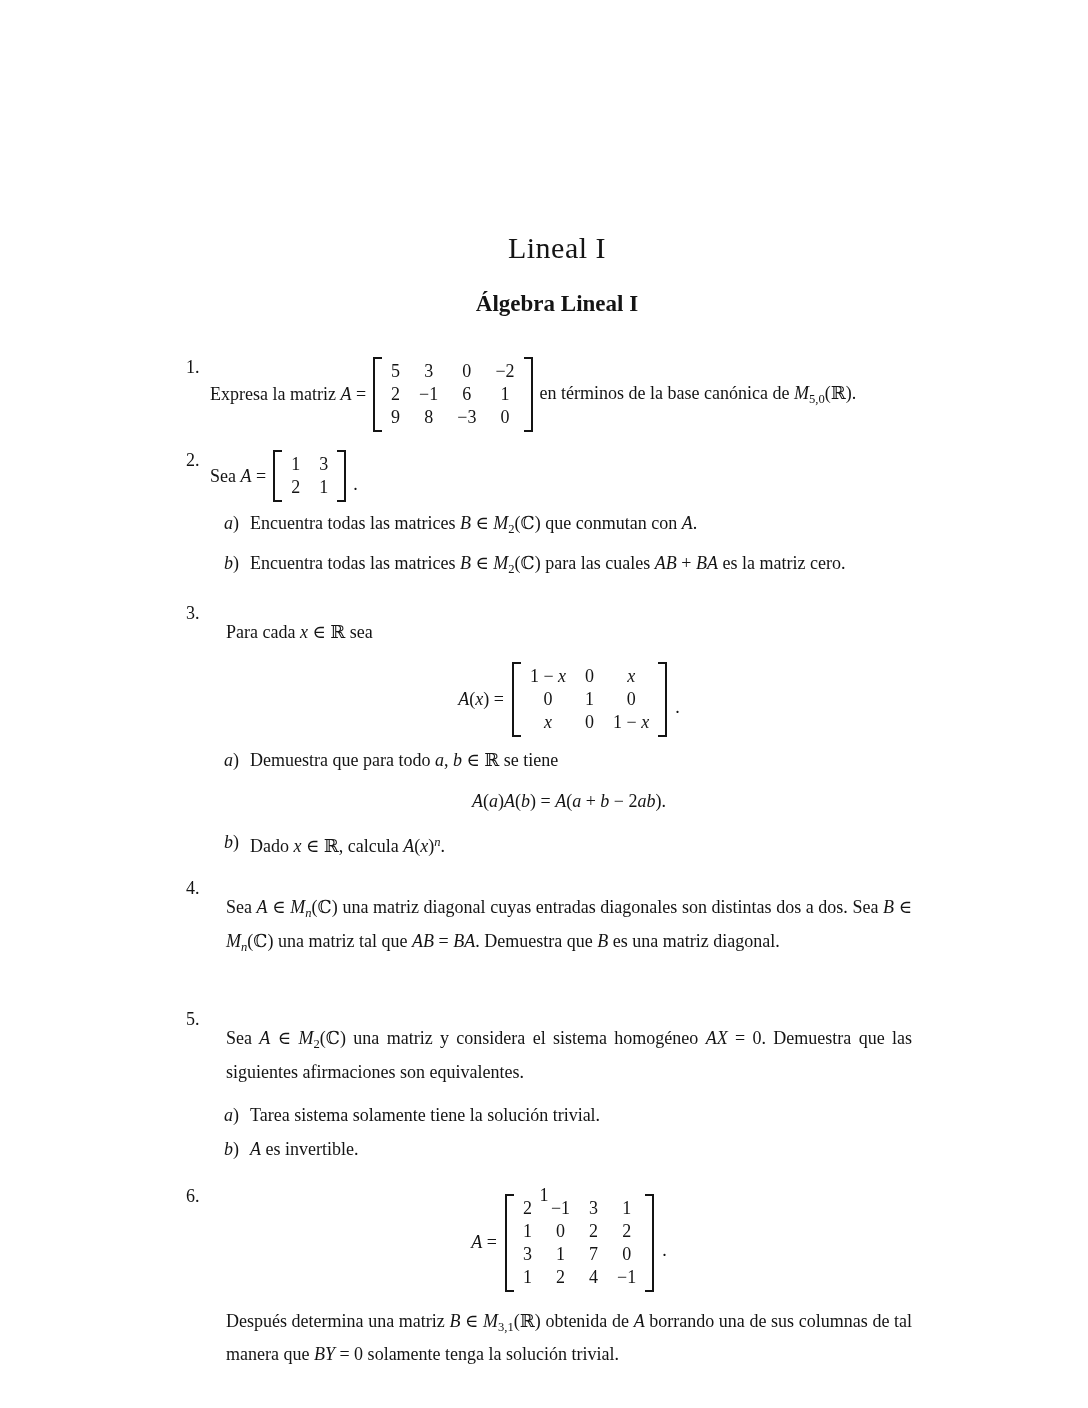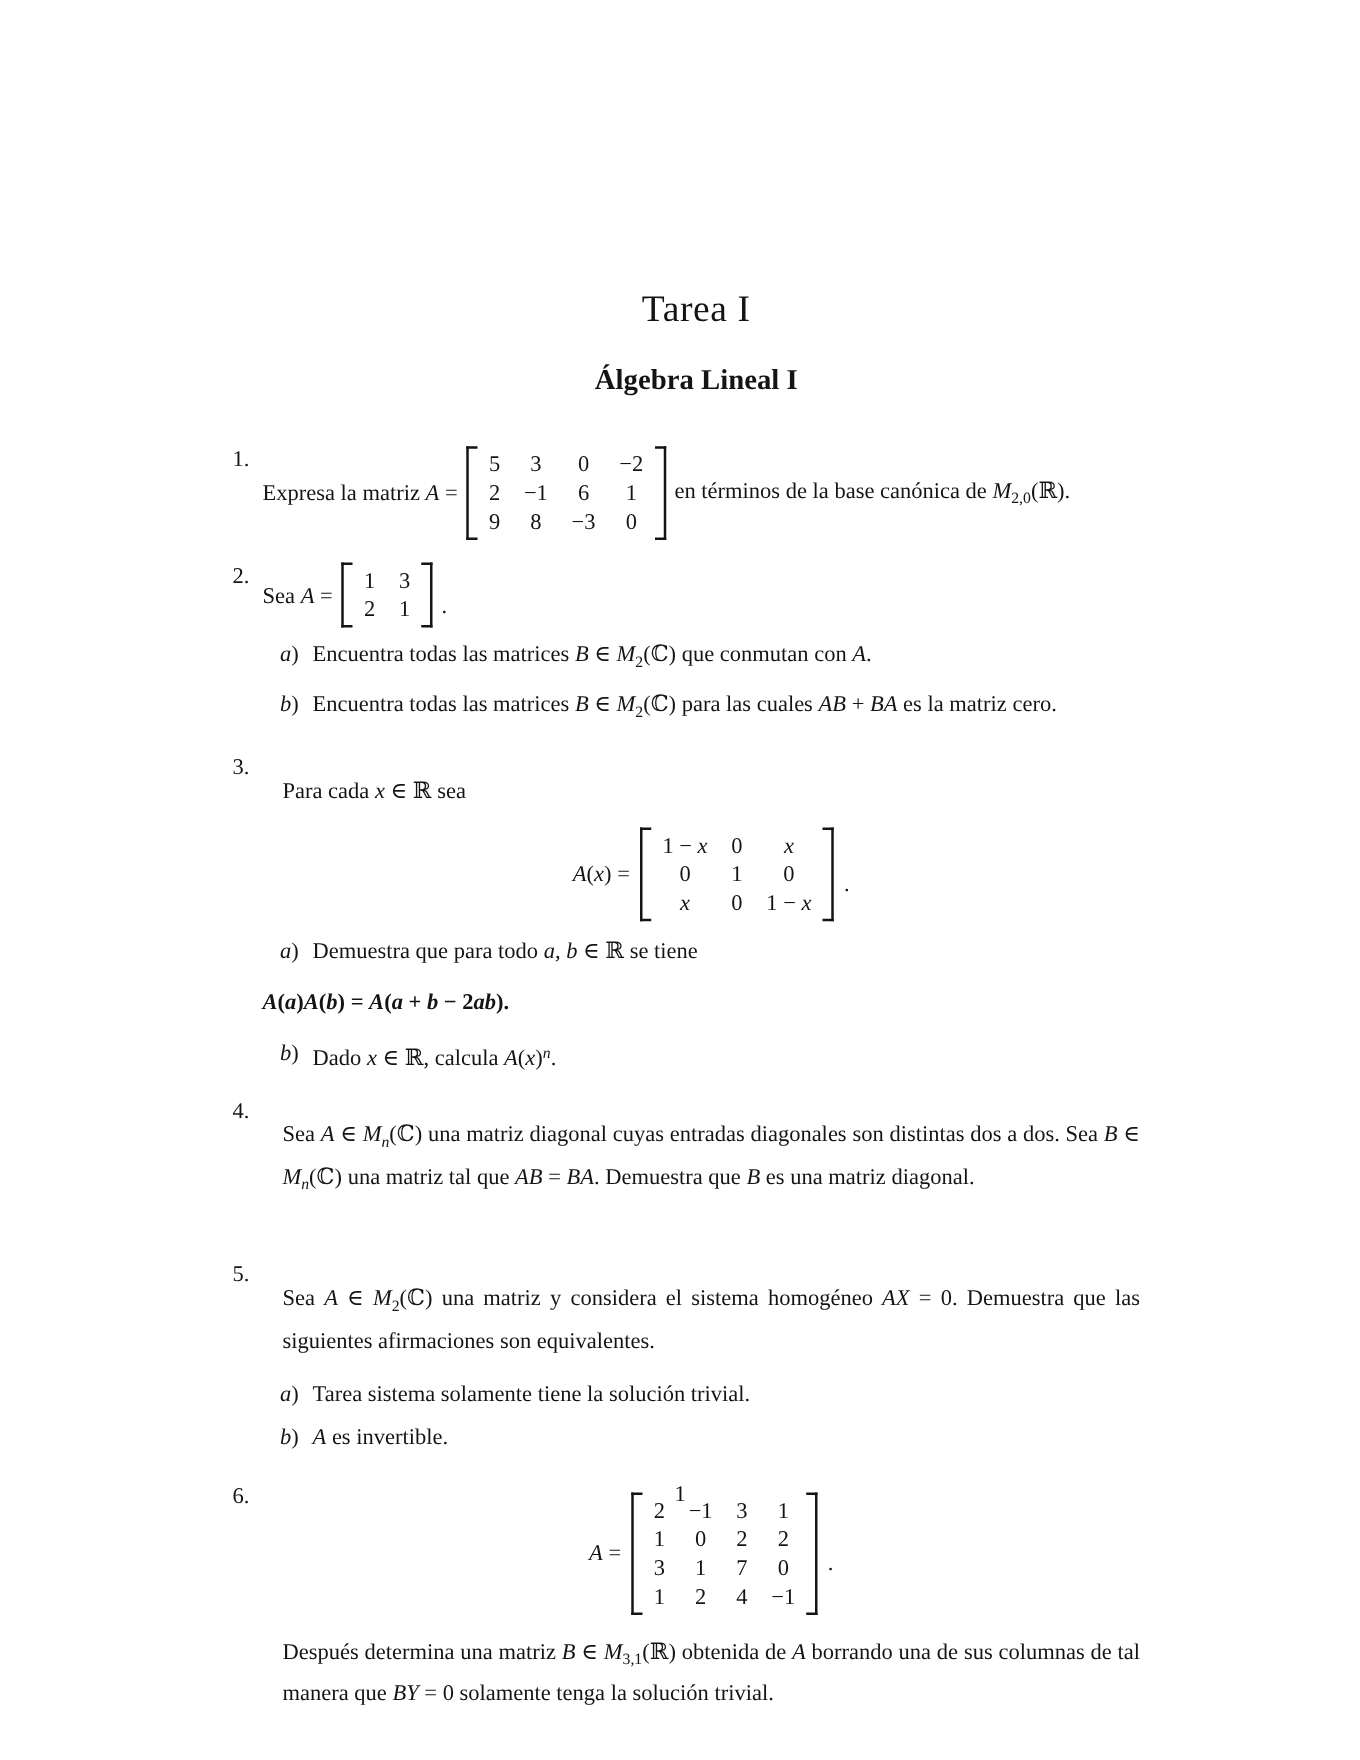--- a/index.html
+++ b/index.html
@@ -37,21 +37,21 @@
   .prob-1 { margin-bottom: 18px; }
   .prob-2 { margin-bottom: 12px; }
   .prob-3 { margin-bottom: 12px; }
   .prob-4 { margin-bottom: 32px; }
   .prob-5 { margin-bottom: 16px; }
   .pnum { flex: none; width: 18px; }
   .pbody { flex: 1; min-width: 0; }
   .ptext { text-align: justify; line-height: 27px; margin: 16px; }
   .mathline { display: flex; align-items: center; gap: 7px; white-space: nowrap; }
   .eqline { display: flex; align-items: center; justify-content: center; gap: 8px; margin: 8px 0 10px 0; }
-  .eqcenter { text-align: left; margin: 14px 0; line-height: 27px; font-weight: bold; }
+  .eqcenter { text-align: center; margin: 14px 0; line-height: 27px; }
   .items { margin-top: 8px; }
   .item { display: flex; gap: 9px; margin: 7px 0 7px 14px; line-height: 27px; }
   .ilabel { flex: none; width: 17px; }
   .itext { flex: 1; min-width: 0; text-align: justify; }
   .matrix { display: inline-flex; align-items: center; }
   .mbrak { align-self: stretch; width: 7px; flex: none; }
   .mbrak.l { border-left: 2px solid #141414; border-top: 2px solid #141414; border-bottom: 2px solid #141414; }
   .mbrak.r { border-right: 2px solid #141414; border-top: 2px solid #141414; border-bottom: 2px solid #141414; }
   .mgrid {
     display: inline-grid;
@@ -74,21 +74,21 @@
     text-align: center;
     font-size: 18px;
   }
 </style>
 </head>
 <body>
 
 <div class="page">
   <div class="content">
 
-    <h1 class="doc-title">Tarea I</h1>
+    <h1 class="doc-title">Lineal I</h1>
     <h2 class="doc-subtitle">Álgebra Lineal I</h2>
 
     <div class="problems">
 
       <div class="prob prob-1">
         <span class="pnum">1.</span>
         <div class="pbody">
           <div class="mathline">
             <span>Expresa la matriz <span class="s-i">A</span> =</span>
             <span class="matrix">
@@ -102,21 +102,21 @@
                   <span class="mcell">−1</span>
                   <span class="mcell">6</span>
                   <span class="mcell">1</span>
                   <span class="mcell">9</span>
                   <span class="mcell">8</span>
                   <span class="mcell">−3</span>
                   <span class="mcell">0</span>
                 </span>
               <span class="mbrak r"></span>
             </span>
-            <span>en términos de la base canónica de <span class="s-i">M</span><span class="s-sub">2,0</span>(ℝ).</span>
+            <span>en términos de la base canónica de <span class="s-i">M</span><span class="s-sub">5,0</span>(ℝ).</span>
           </div>
         </div>
       </div>
 
       <div class="prob prob-2">
         <span class="pnum">2.</span>
         <div class="pbody">
           <div class="mathline">
             <span>Sea <span class="s-i">A</span> =</span>
             <span class="matrix">

